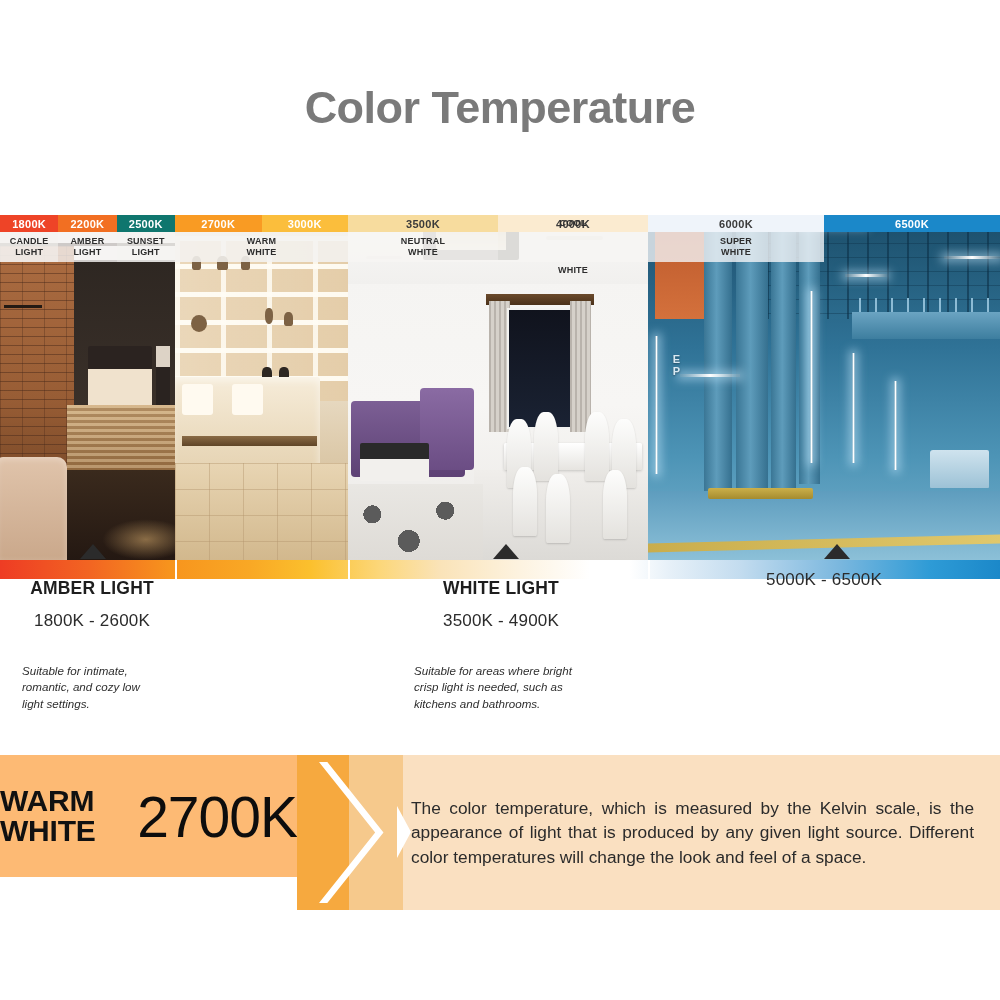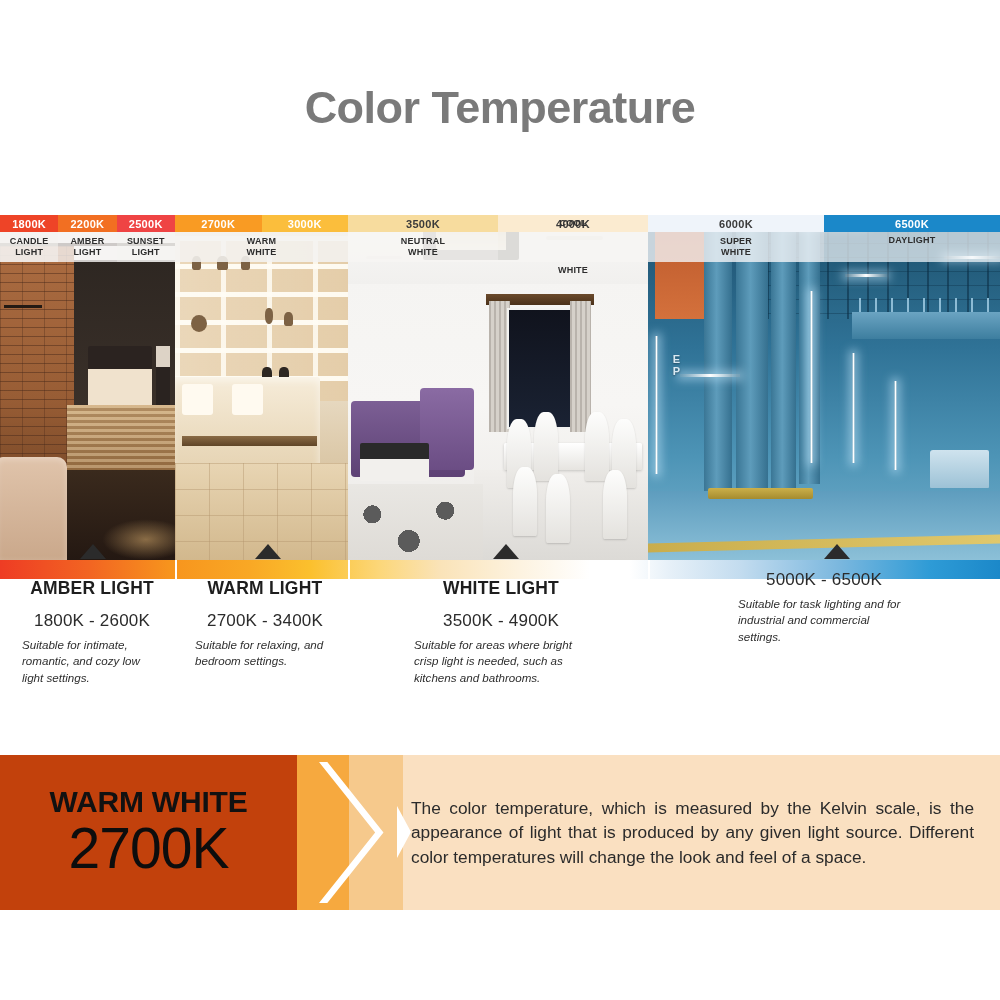--- a/index.html
+++ b/index.html
@@ -343,33 +343,33 @@
     text-align:center;letter-spacing:.2px;
     font-family:"Liberation Sans", sans-serif;
   }
   .desc-range{
     font-size:17px;color:#2b2b2b;text-align:center;
     margin-top:12px;letter-spacing:.2px;
     font-family:"Liberation Sans", sans-serif;
   }
   .desc-note{
     font-size:11.6px;font-style:italic;color:#2e2e2e;
-    line-height:1.42;margin-top:6px;
+    line-height:1.42;margin-top:32px;
     font-family:"Liberation Sans", sans-serif;
   }
 
   
   .banner{
     position:absolute;left:0;top:755px;width:1000px;height:155px;
     display:flex;
   }
   .banner-left{
-    width:297px;height:155px;
-    background:#c2410c;
-    display:flex;flex-direction:column;
+    width:297px;height:122px;
+    background:#fdba74;
+    display:flex;
     align-items:center;justify-content:center;
     position:relative;
   }
   .banner-type{
     font-size:30px;font-weight:bold;color:#111111;
     letter-spacing:-0.2px;line-height:1;
     font-family:"Liberation Sans", sans-serif;
   }
   .banner-kelvin{
     font-size:57px;font-weight:normal;color:#0d0d0d;
@@ -431,21 +431,21 @@
       <div class="ph1-counter"></div>
       <div class="ph1-floor"></div>
       <div class="ph1-floorglow"></div>
       <div class="ph1-sofa"></div>
       <div class="ph1-pipe"></div>
       <div class="ph1-pipe2"></div>
     </div>
     <div class="kband">
       <div class="kcell" style="background:#EE4427;flex:0 0 33.3%;">1800K</div>
       <div class="kcell" style="background:#F26F22;flex:0 0 33.3%;">2200K</div>
-      <div class="kcell" style="background:#ef4444;flex:0 0 33.4%;text-align:right;">2500K</div>
+      <div class="kcell" style="background:#0f766e;flex:0 0 33.4%;text-align:right;">2500K</div>
     </div>
     <div class="nameband">
       <div class="ncell" style="background:rgba(244,242,240,.92);flex:0 0 33.3%;">
         <span>CANDLE</span>
         <span>LIGHT</span>
       </div>
       <div class="ncell" style="background:rgba(244,242,240,.82);flex:0 0 33.3%;">
         <span>AMBER</span>
         <span>LIGHT</span>
       </div>
@@ -552,60 +552,50 @@
     </div>
     <div class="kband">
       <div class="kcell dark-txt" style="background:#EFF4FA;flex:0 0 50%;">6000K</div>
       <div class="kcell" style="background:#1B88C9;flex:0 0 50%;">6500K</div>
     </div>
     <div class="nameband">
       <div class="ncell" style="background:rgba(243,244,246,.80);flex:0 0 50%;">
         <span>SUPER</span>
         <span>WHITE</span>
       </div>
-      <div class="ncell" style="background:rgba(243,246,249,.72);flex:0 0 50%;justify-content:flex-start;padding-top:3px;">
-        <span>DAYLIGHT</span>
-      </div>
     </div>
   </div>
 </div>
 
 <div class="spectrum">
   <div class="spectrum-div" style="left:175px;"></div>
   <div class="spectrum-div" style="left:348px;"></div>
   <div class="spectrum-div" style="left:648px;"></div>
 </div>
 
 <div class="desc-row">
 
   <div class="desc-col" style="left:8px;width:168px;">
     <div class="arrow-up" style="left:72px;"></div>
     <div class="desc-name" style="margin-top:20px;">AMBER LIGHT</div>
     <div class="desc-range">1800K - 2600K</div>
     <div class="desc-note" style="padding:0 14px 0 14px;">Suitable for intimate, romantic, and cozy low light settings.</div>
   </div>
 
-  <div class="desc-col" style="left:182px;width:166px;">
-    <div class="arrow-up" style="left:73px;"></div>
-    <div class="desc-name" style="margin-top:20px;">WARM LIGHT</div>
-    <div class="desc-range">2700K - 3400K</div>
-    <div class="desc-note" style="padding:0 14px 0 13px;">Suitable for relaxing, and bedroom settings.</div>
-  </div>
 
   <div class="desc-col" style="left:356px;width:290px;">
     <div class="arrow-up" style="left:137px;"></div>
     <div class="desc-name" style="margin-top:20px;">WHITE LIGHT</div>
     <div class="desc-range">3500K - 4900K</div>
     <div class="desc-note" style="padding:0 60px 0 58px;">Suitable for areas where bright crisp light is needed, such as kitchens and bathrooms.</div>
   </div>
 
   <div class="desc-col" style="left:654px;width:340px;">
     <div class="arrow-up" style="left:170px;"></div>
     <div class="desc-range">5000K - 6500K</div>
-    <div class="desc-note" style="padding:0 84px 0 84px;">Suitable for task lighting and for industrial and commercial settings.</div>
   </div>
 </div>
 
 <div class="banner">
   <div class="banner-left">
     <div class="banner-type">WARM WHITE</div>
     <div class="banner-kelvin">2700K</div>
   </div>
 </div>
 <div class="banner-chev"></div>

